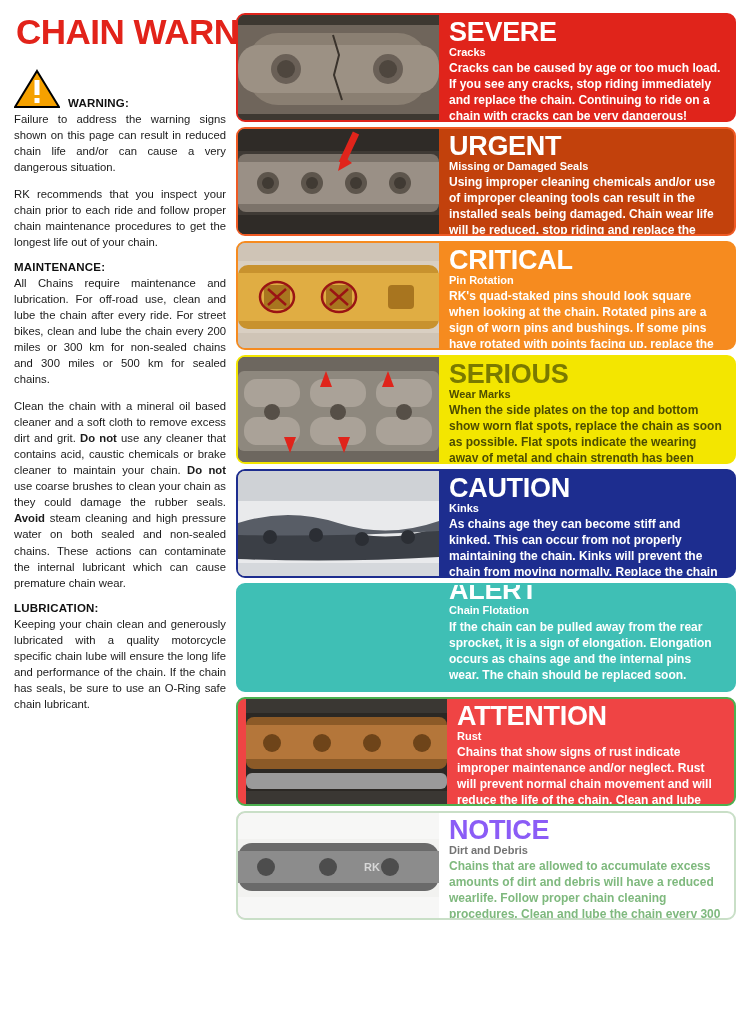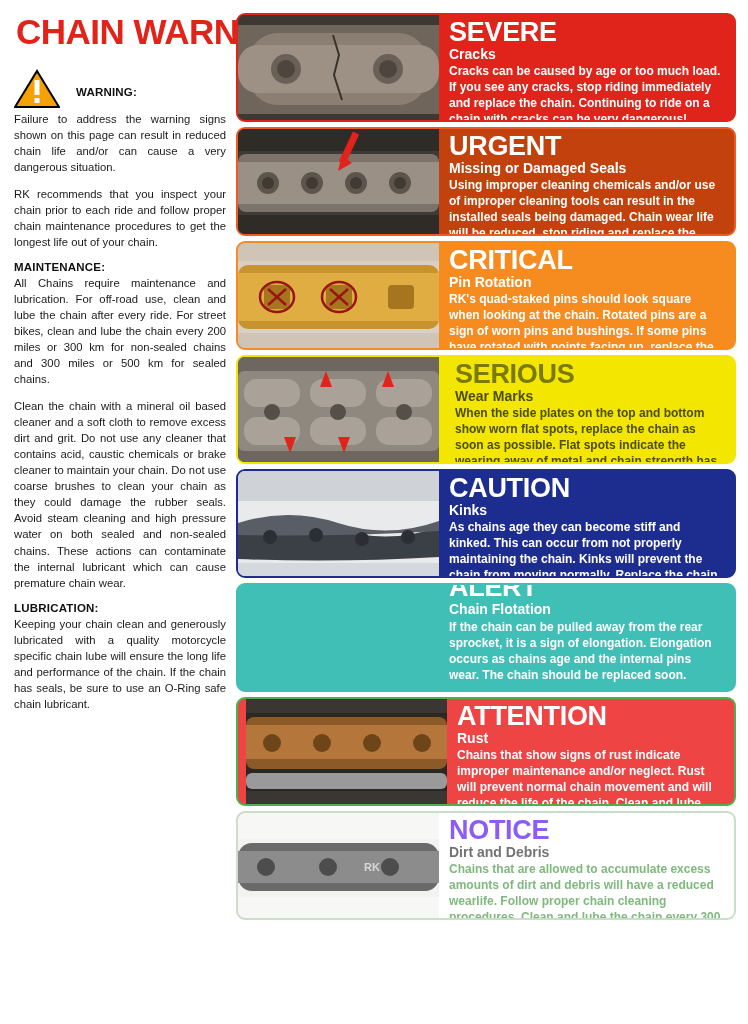--- a/index.html
+++ b/index.html
@@ -43,22 +43,22 @@
     display: flex;
     flex-direction: column;
     gap: 5px;
     margin-top: -40px;
     border-radius: 6px;
   }
 
   
   .warn-head {
     display: flex;
-    align-items: center;
-    gap: 16px;
+    align-items: flex-end;
+    gap: 8px;
     margin-bottom: 2px;
   }
   .warn-tri {
     width: 46px; height: 40px;
     position: relative;
     flex: 0 0 46px;
     margin-top: 2px;
   }
   .warn-tri svg { display: block; }
   .warn-label {
@@ -75,21 +75,21 @@
     text-align: justify;
     margin: 0 0 11px 0;
   }
   .sec-head {
     font-size: 11.5px;
     font-weight: bold;
     color: #111;
     margin: 2px 0 2px 0;
     letter-spacing: 0.2px;
   }
-  .b { font-weight: normal; }
+  .b { font-weight: bold; }
 
   
   .card {
     display: flex;
     border-radius: 9px;
     overflow: hidden;
     height: 109px;
     position: relative;
     border: 2px solid transparent;
   }
@@ -110,36 +110,36 @@
   }
   .card h2 {
     margin: 0;
     font-size: 27px;
     line-height: 1.0;
     font-weight: bold;
     letter-spacing: -0.3px;
   }
   .card h3 {
     margin: 1px 0 3px 0;
-    font-size: 14px;
+    font-size: 11px;
     line-height: 1.05;
     font-weight: bold;
   }
   .card p {
     margin: 0;
     font-size: 12px;
     line-height: 1.33;
     font-weight: bold;
   }
 
   
   .c-severe   { background: #e0241b; border-color: #e0241b; }
   .c-urgent   { background: #c2410c; border-color: #ef5a24; }
   .c-critical { background: #f68b1f; border-color: #f68b1f; }
-  .c-serious  { background: #f3e600; border-color: #f3e600; gap: 6px; }
+  .c-serious  { background: #f3e600; border-color: #f3e600; }
   .c-caution  { background: #1d2d8f; border-color: #1d2d8f; }
   .c-alert    { background: #3fbfb5; border-color: #3fbfb5; align-items: flex-end; }
   .c-attention{ background: #ef4444; border-color: #4cb050; padding-left: 8px; }
   .c-notice   { background: #ffffff; border-color: #c9dfc7; }
 
   .c-serious h2 { color: #7a7a00; }
   .c-serious h3, .c-serious p { color: #4d4d00; }
   .c-notice h2 { color: #8b5cf6; }
   .c-notice h3 { color: #737373; }
   .c-notice p  { color: #7fb97e; }

